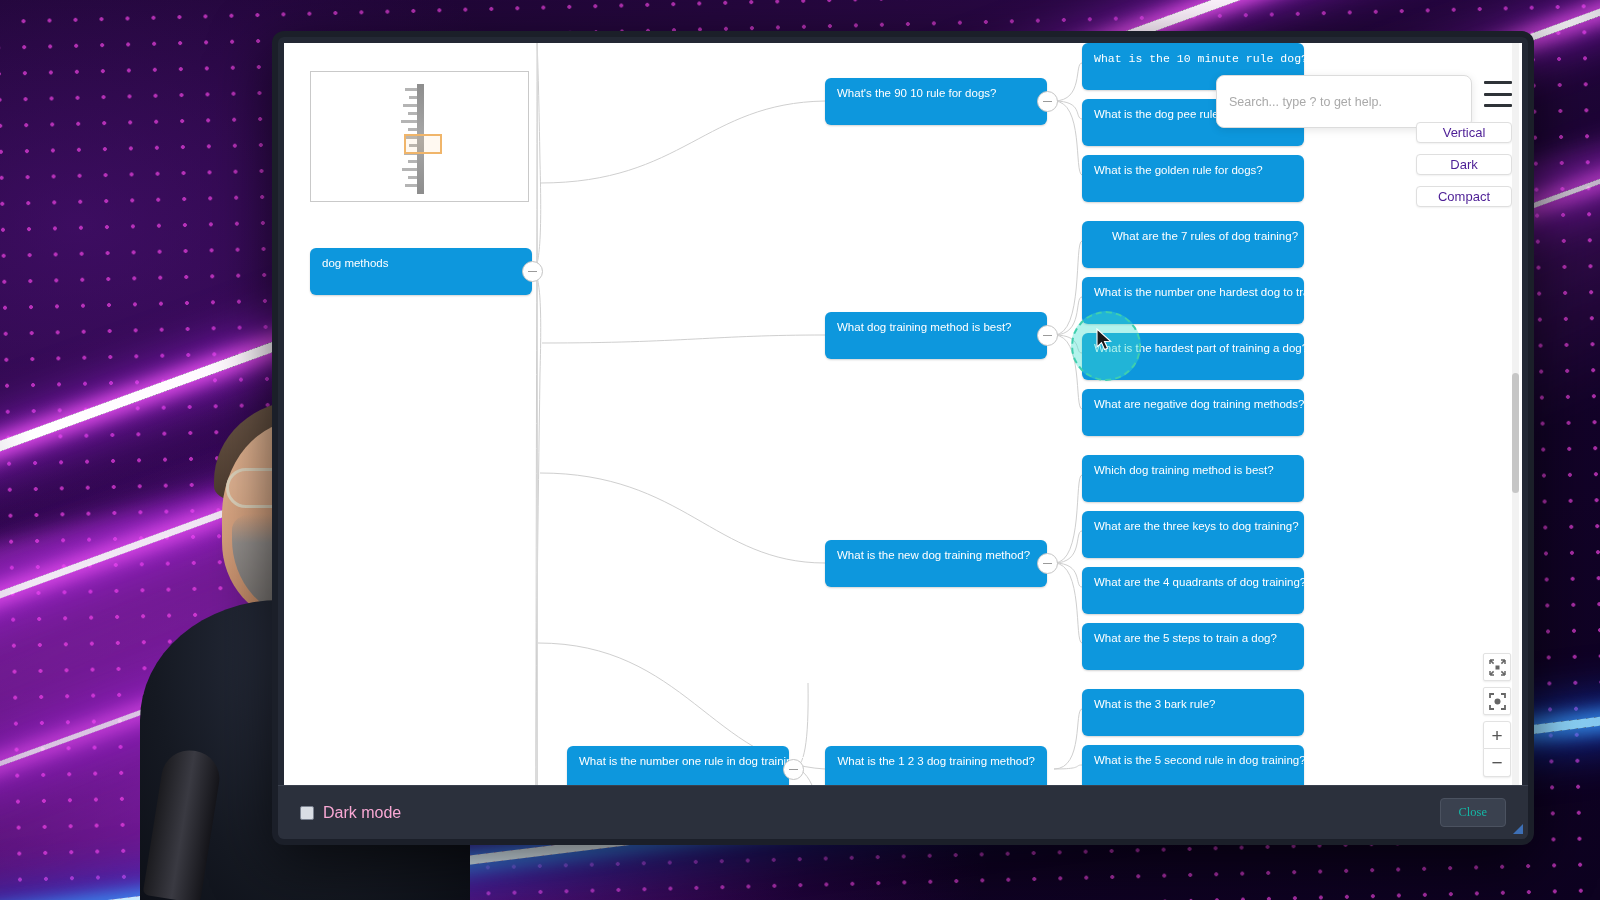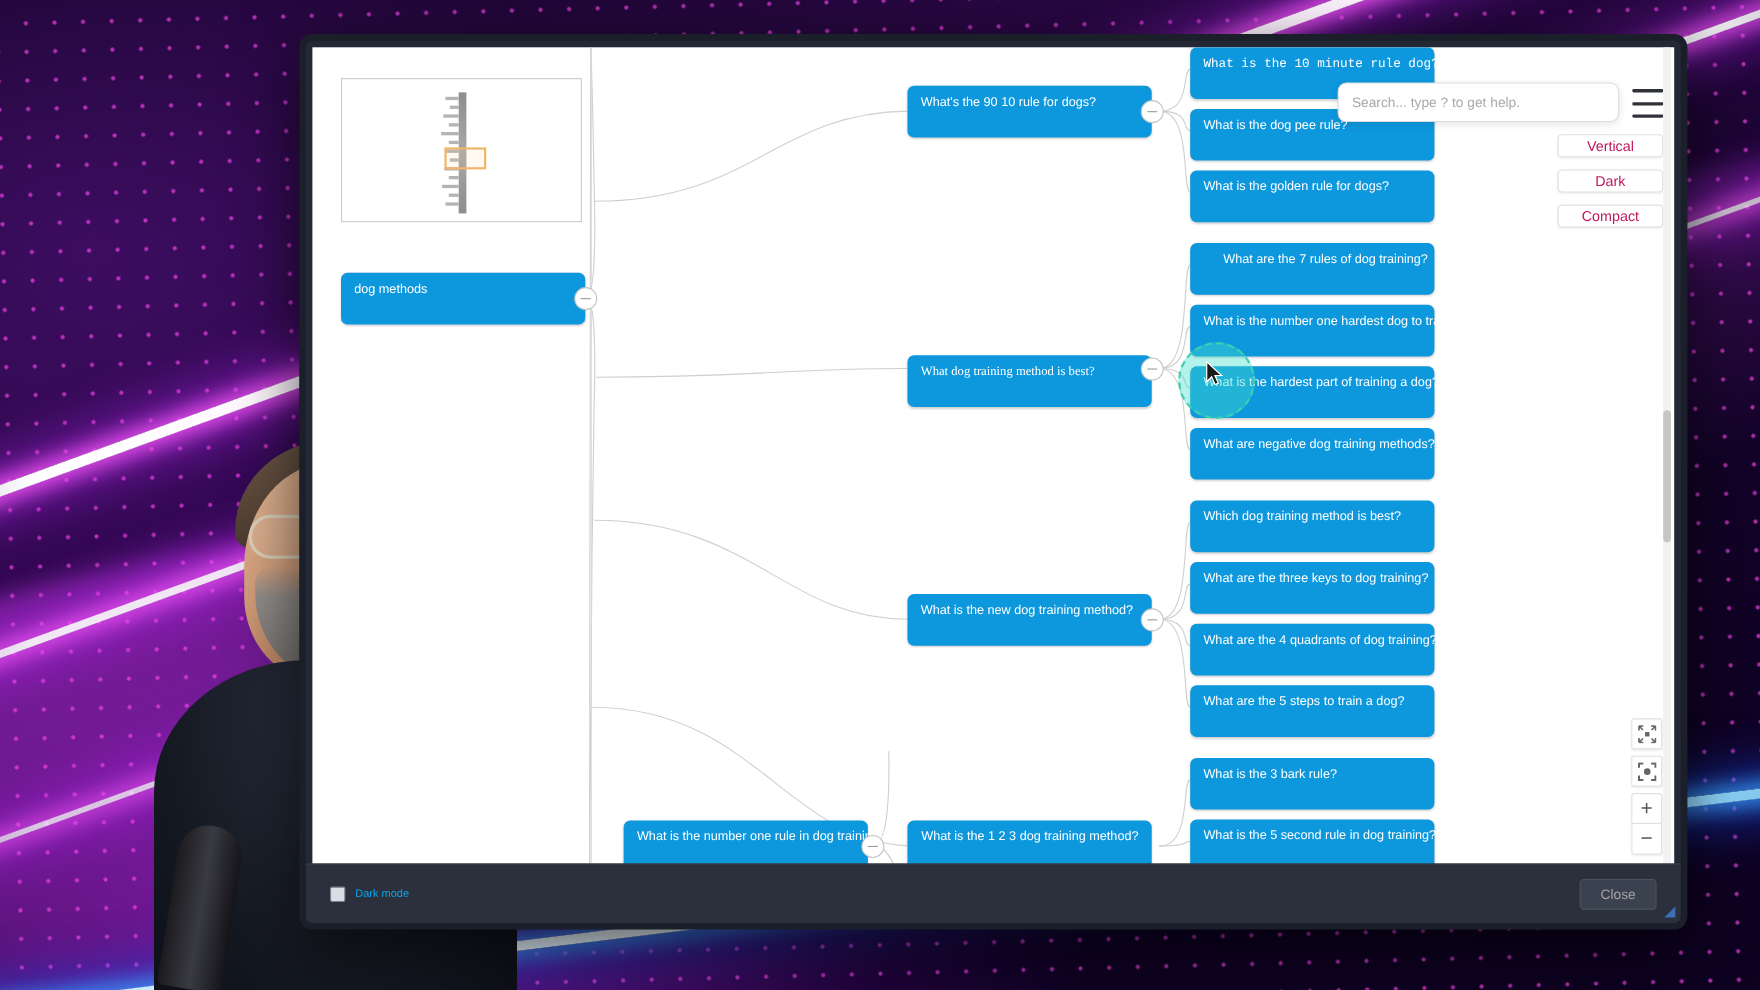--- a/index.html
+++ b/index.html
@@ -140,39 +140,39 @@
     position: absolute; left: 1060px; top: 1000px; width: 70px; height: 70px;
     border-radius: 50%;
     background: rgba(64,224,208,0.40);
     border: 2px dashed #3fcfae;
     pointer-events: none;
   }
   #cursor { position: absolute; pointer-events: none; }
 
   
   #searchbar {
-    position: absolute; left: 932px; top: 32px; width: 256px; height: 36px;
+    position: absolute; left: 932px; top: 32px; width: 256px; height: 53px;
     background: #ffffff; border: 1px solid #dcdcdc; border-radius: 8px;
     box-shadow: 0 2px 8px rgba(0,0,0,0.10);
     display: flex; align-items: center; padding: 0 12px;
   }
   #searchbar input {
     width: 100%; border: 0; outline: none; font-size: 12.5px; color: #333;
     font-family: "Liberation Sans", sans-serif; background: transparent;
   }
   #searchbar input::placeholder { color: #a9a9a9; }
 
   #hamburger { position: absolute; left: 1200px; top: 38px; width: 28px; height: 26px; cursor: pointer;
                display: flex; flex-direction: column; justify-content: space-between; }
   #hamburger span { display: block; height: 3px; background: #2f3338; border-radius: 1px; }
 
   .mode-btn {
     position: absolute; left: 1132px; width: 96px; height: 21px;
     background: #ffffff; border: 1px solid #dfdfdf; border-radius: 4px;
-    font-size: 13px; color: #be185d; display: flex; align-items: center; justify-content: center;
+    font-size: 13px; color: #4c1d95; display: flex; align-items: center; justify-content: center;
     cursor: pointer; box-shadow: 0 1px 2px rgba(0,0,0,0.06);
   }
   .mode-btn.vertical { top: 79px; }
   .mode-btn.dark { top: 111px; }
   .mode-btn.compact { top: 143px; }
 
   
   #zoomctl { position: absolute; left: 1199px; top: 610px; width: 28px; }
   .zc {
     width: 28px; height: 28px; background: #fff; border: 1px solid #e2e2e2;
@@ -189,25 +189,25 @@
   #vthumb { position: absolute; right: 3px; top: 330px; width: 7px; height: 120px; background: #c6c6c6; border-radius: 4px; cursor: pointer; }
 
   
   #bottombar {
     position: absolute; left: 0; bottom: 0; width: 100%; height: 54px;
     background: #2b303c; display: flex; align-items: center; padding: 0 22px;
     border-top: 1px solid #3a404d;
   }
   #darkmode-wrap { display: flex; align-items: center; gap: 9px; cursor: pointer; }
   #darkmode-box { width: 14px; height: 14px; border: 1px solid #7b8290; background: #d9dde4; border-radius: 2px; }
-  #darkmode-label { color: #0ea5e9; font-size: 10px; }
+  #darkmode-label { color: #f9a8d4; font-size: 16px; }
   #close-btn {
-    margin-left: auto; background: #3a414f; color: #a3a3a3; border: 1px solid #4b5260;
+    margin-left: auto; background: #3a414f; color: #14b8a6; border: 1px solid #4b5260;
     border-radius: 4px; font-size: 12.5px; padding: 6px 18px; cursor: pointer;
-    font-family: Liberation Sans, sans-serif;
+    font-family: Liberation Serif, serif;
   }
   #resize-grip { position: absolute; right: 5px; bottom: 5px; width: 0; height: 0;
                  border-left: 10px solid transparent; border-bottom: 10px solid #3d6fb5; }
 </style>
 </head>
 <body>
 
 <div id="desktop">
   <div class="glow-band"></div>
   <div class="dots"></div>
@@ -295,21 +295,21 @@
     <div class="node root">
       <span>dog methods</span>
     </div>
     <div class="toggle" style="left:238px; top:218px;"></div>
 
     <div class="node l1" style="top:35px;">
       <span>What's the 90 10 rule for dogs?</span>
     </div>
     <div class="toggle" style="left:753px; top:48px;"></div>
 
-    <div class="node l1" style="top:280px;font-family:Liberation Serif, serif;">
+    <div class="node l1" style="top:269px;">
       <span>What dog training method is best?</span>
     </div>
     <div class="toggle" style="left:753px; top:282px;"></div>
 
     <div class="node l1" style="top:497px;">
       <span>What is the new dog training method?</span>
     </div>
     <div class="toggle" style="left:753px; top:510px;"></div>
 
     <div class="node l1" style="top:703px;text-align:right;">

